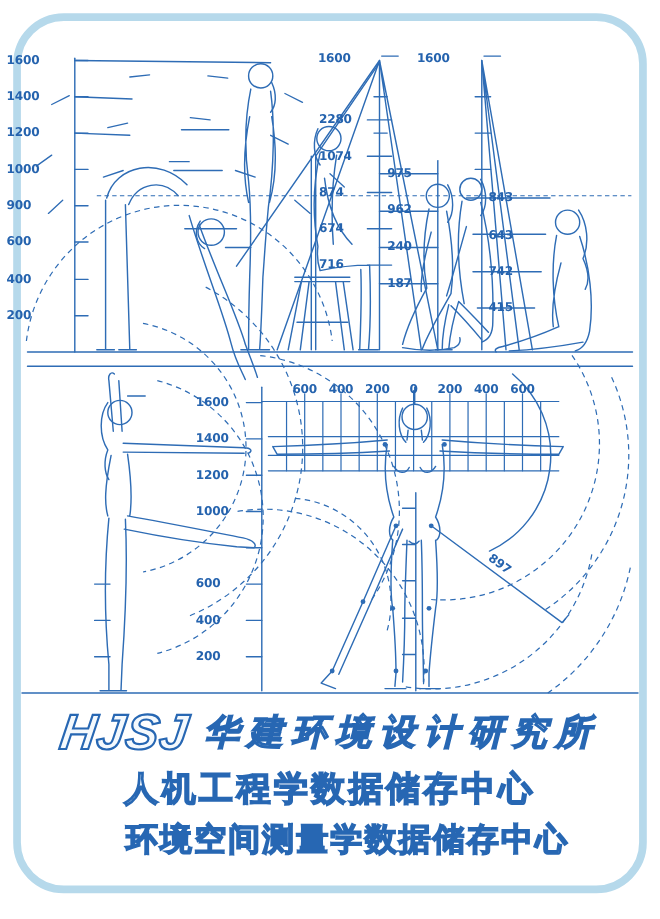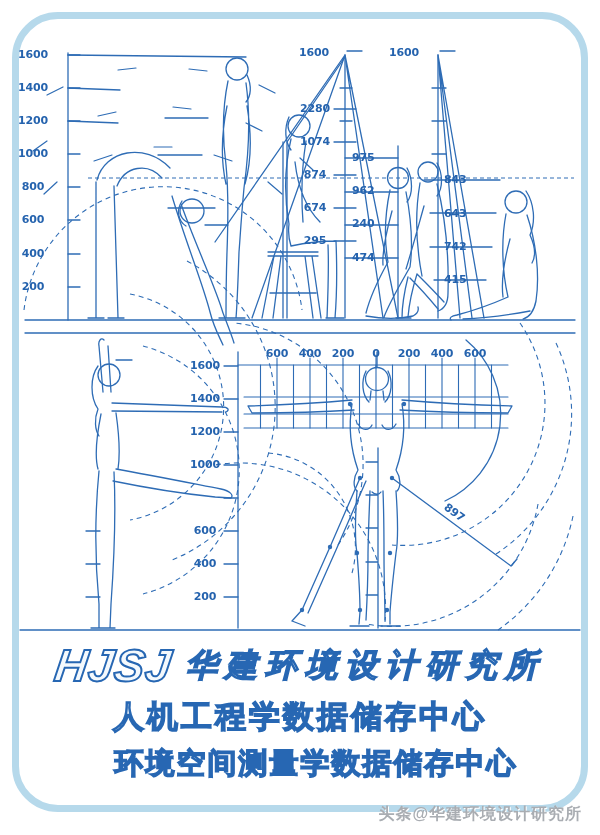--- a/index.html
+++ b/index.html
@@ -3,21 +3,21 @@
 <meta charset="utf-8">
 <style>
   html,body{margin:0;padding:0;}
   .canvas{position:relative;width:600px;height:835px;background:#ffffff;overflow:hidden;
           font-family:"Liberation Sans",sans-serif;}
   .frame{position:absolute;left:12px;top:12px;width:576px;height:800px;box-sizing:border-box;
          border:7px solid #b6d9eb;border-radius:46px;}
   svg.art{position:absolute;left:0;top:0;}
   .num{position:absolute;font-family:"DejaVu Sans","Liberation Sans",sans-serif;
        font-size:11px;font-weight:600;color:#2563ae;letter-spacing:-0.2px;line-height:14px;}
-  .r{text-align:center;} .c{text-align:center;}
+  .r{text-align:left;} .c{text-align:center;}
   .rot{transform:rotate(36deg);transform-origin:center;}
   .hollow{color:#f4f9fd;-webkit-text-stroke:1.4px #2767b3;font-weight:700;
           font-family:"Liberation Sans",sans-serif;white-space:nowrap;}
   .row{position:absolute;width:600px;text-align:center;}
   .row1{top:640px;}
   .logo{display:inline-block;font-size:45px;font-style:italic;font-weight:900;
         letter-spacing:1px;-webkit-text-stroke:2px #2767b3;transform:skewX(-8deg);
         vertical-align:middle;margin-right:14px;}
   .org{display:inline-block;font-size:32px;letter-spacing:8px;vertical-align:middle;font-style:italic;}
   .row2{top:696px;font-size:31px;letter-spacing:3px;}
@@ -209,35 +209,35 @@
         <circle cx="302" cy="610" r="2.2"></circle>
       <circle cx="360" cy="610" r="2.2"></circle>
         <circle cx="387" cy="610" r="2.2"></circle>
     </g>
   </svg>
 
   <div class="num r" style="left:6px;top:48px;width:54px">1600</div>
   <div class="num r" style="left:6px;top:81px;width:54px">1400</div>
   <div class="num r" style="left:6px;top:114px;width:54px">1200</div>
   <div class="num r" style="left:6px;top:147px;width:54px">1000</div>
-  <div class="num r" style="left:6px;top:180px;width:54px">800</div>
+  <div class="num r" style="left:6px;top:180px;width:54px">900</div>
   <div class="num r" style="left:6px;top:213px;width:54px">600</div>
   <div class="num r" style="left:6px;top:247px;width:54px">400</div>
   <div class="num r" style="left:6px;top:280px;width:54px">200</div>
 
   <div class="num r" style="left:289px;top:46px;width:50px">1600</div>
   <div class="num r" style="left:290px;top:102px;width:50px">2280</div>
   <div class="num r" style="left:290px;top:135px;width:50px">1074</div>
   <div class="num r" style="left:290px;top:168px;width:50px">874</div>
   <div class="num r" style="left:290px;top:201px;width:50px">674</div>
-  <div class="num r" style="left:290px;top:234px;width:50px">295</div>
+  <div class="num r" style="left:290px;top:234px;width:50px">716</div>
   <div class="num" style="left:352px;top:151px;width:40px">975</div>
   <div class="num" style="left:352px;top:184px;width:40px">962</div>
   <div class="num" style="left:352px;top:217px;width:40px">240</div>
-  <div class="num" style="left:352px;top:251px;width:40px">474</div>
+  <div class="num" style="left:352px;top:251px;width:40px">187</div>
 
   <div class="num r" style="left:379px;top:46px;width:50px">1600</div>
   <div class="num" style="left:444px;top:173px;width:40px">843</div>
   <div class="num" style="left:444px;top:207px;width:40px">643</div>
   <div class="num" style="left:444px;top:240px;width:40px">742</div>
   <div class="num" style="left:444px;top:273px;width:40px">415</div>
 
   <div class="num r" style="left:178px;top:359px;width:54px">1600</div>
   <div class="num r" style="left:178px;top:392px;width:54px">1400</div>
   <div class="num r" style="left:178px;top:425px;width:54px">1200</div>
@@ -255,15 +255,14 @@
   <div class="num c" style="left:459px;top:347px;width:32px">600</div>
 
   <div class="num c rot" style="left:434px;top:506px;width:40px">897</div>
 
   <div class="row row1">
     <span class="hollow logo">HJSJ</span><span class="hollow org">华建环境设计研究所</span>
   </div>
   <div class="row row2 hollow">人机工程学数据储存中心</div>
   <div class="row row3 hollow">环境空间测量学数据储存中心</div>
 
-  <div class="wm">头条@华建环境设计研究所</div>
 
 </div>
 
 </body></html>

